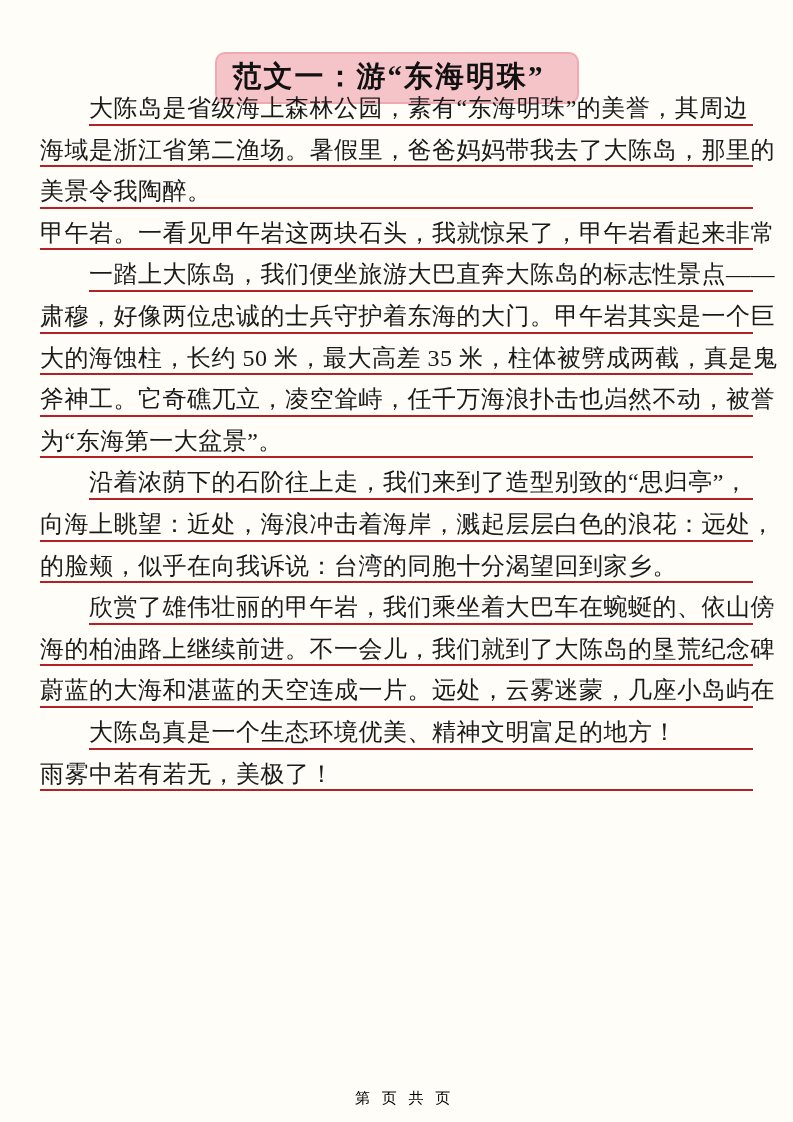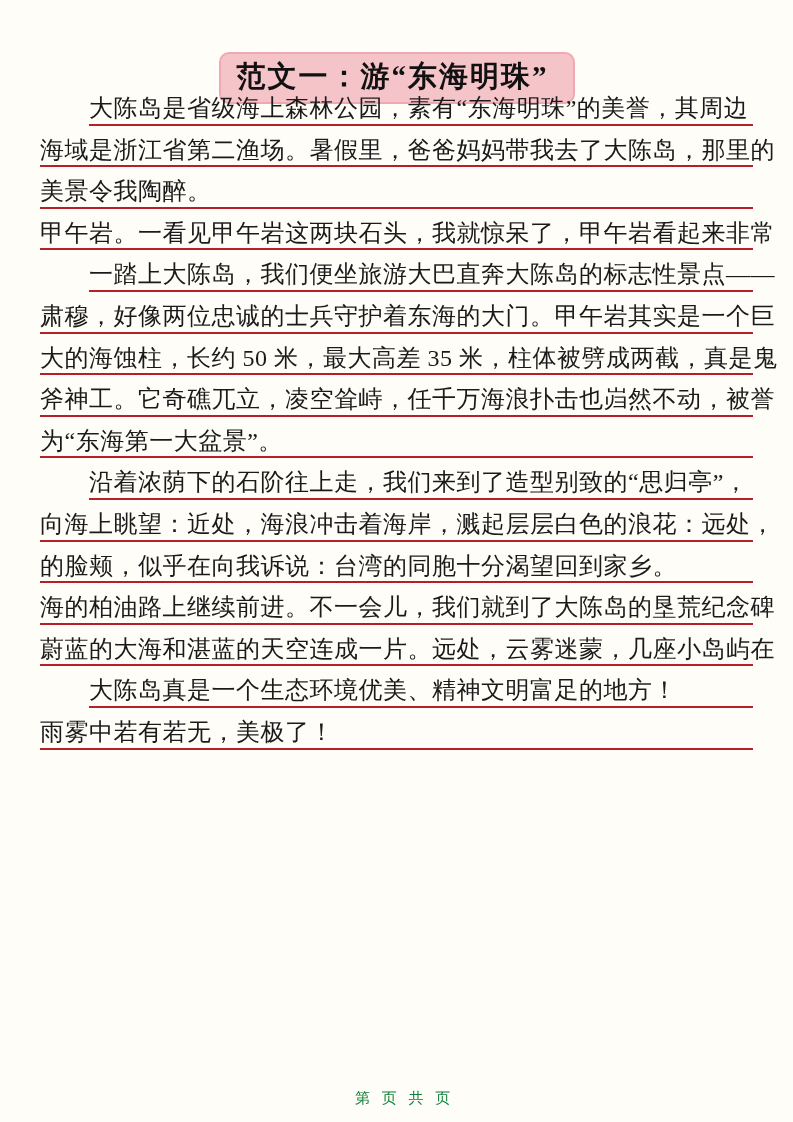--- a/index.html
+++ b/index.html
@@ -26,21 +26,21 @@
     top: 52px;
     left: 0;
     right: 0;
     text-align: center;
   }
   .title-box {
     display: inline-block;
     background: var(--title-bg);
     border: 2px solid var(--title-border);
     border-radius: 10px;
-    padding: 3px 24px 5px 16px;
+    padding: 3px 32px 5px 16px;
     font-size: 29px;
     font-weight: bold;
     letter-spacing: 2px;
     color: #111;
   }
   .body-text {
     position: absolute;
     top: 84px;
     left: 40px;
     right: 40px;
@@ -67,21 +67,21 @@
   .line.indent { padding-left: 49px; }
   .line.indent::after { left: 49px; }
   .footer {
     position: absolute;
     bottom: 14px;
     left: 0;
     right: 0;
     text-align: center;
     font-size: 15px;
     letter-spacing: 4px;
-    color: #15803d;
+    color: #000000;
     padding-left: 16px;
   }
 </style>
 </head>
 <body>
 
 <div class="page">
 
   <div class="title-row">
     <span class="title-box">范文一：游“东海明珠”</span>
@@ -93,20 +93,21 @@
     <div class="line">美景令我陶醉。</div>
     <div class="line">甲午岩。一看见甲午岩这两块石头，我就惊呆了，甲午岩看起来非常</div>
     <div class="line indent">一踏上大陈岛，我们便坐旅游大巴直奔大陈岛的标志性景点——</div>
     <div class="line">肃穆，好像两位忠诚的士兵守护着东海的大门。甲午岩其实是一个巨</div>
     <div class="line">大的海蚀柱，长约 50 米，最大高差 35 米，柱体被劈成两截，真是鬼</div>
     <div class="line">斧神工。它奇礁兀立，凌空耸峙，任千万海浪扑击也岿然不动，被誉</div>
     <div class="line">为“东海第一大盆景”。</div>
     <div class="line indent">沿着浓荫下的石阶往上走，我们来到了造型别致的“思归亭”，</div>
     <div class="line">向海上眺望：近处，海浪冲击着海岸，溅起层层白色的浪花：远处，</div>
     <div class="line">的脸颊，似乎在向我诉说：台湾的同胞十分渴望回到家乡。</div>
+    <div class="line indent">欣赏了雄伟壮丽的甲午岩，我们乘坐着大巴车在蜿蜒的、依山傍</div>
     <div class="line">海的柏油路上继续前进。不一会儿，我们就到了大陈岛的垦荒纪念碑</div>
     <div class="line">蔚蓝的大海和湛蓝的天空连成一片。远处，云雾迷蒙，几座小岛屿在</div>
     <div class="line indent">大陈岛真是一个生态环境优美、精神文明富足的地方！</div>
     <div class="line">雨雾中若有若无，美极了！</div>
   </div>
 
   <div class="footer">第 页 共 页</div>
 
 </div>
 

